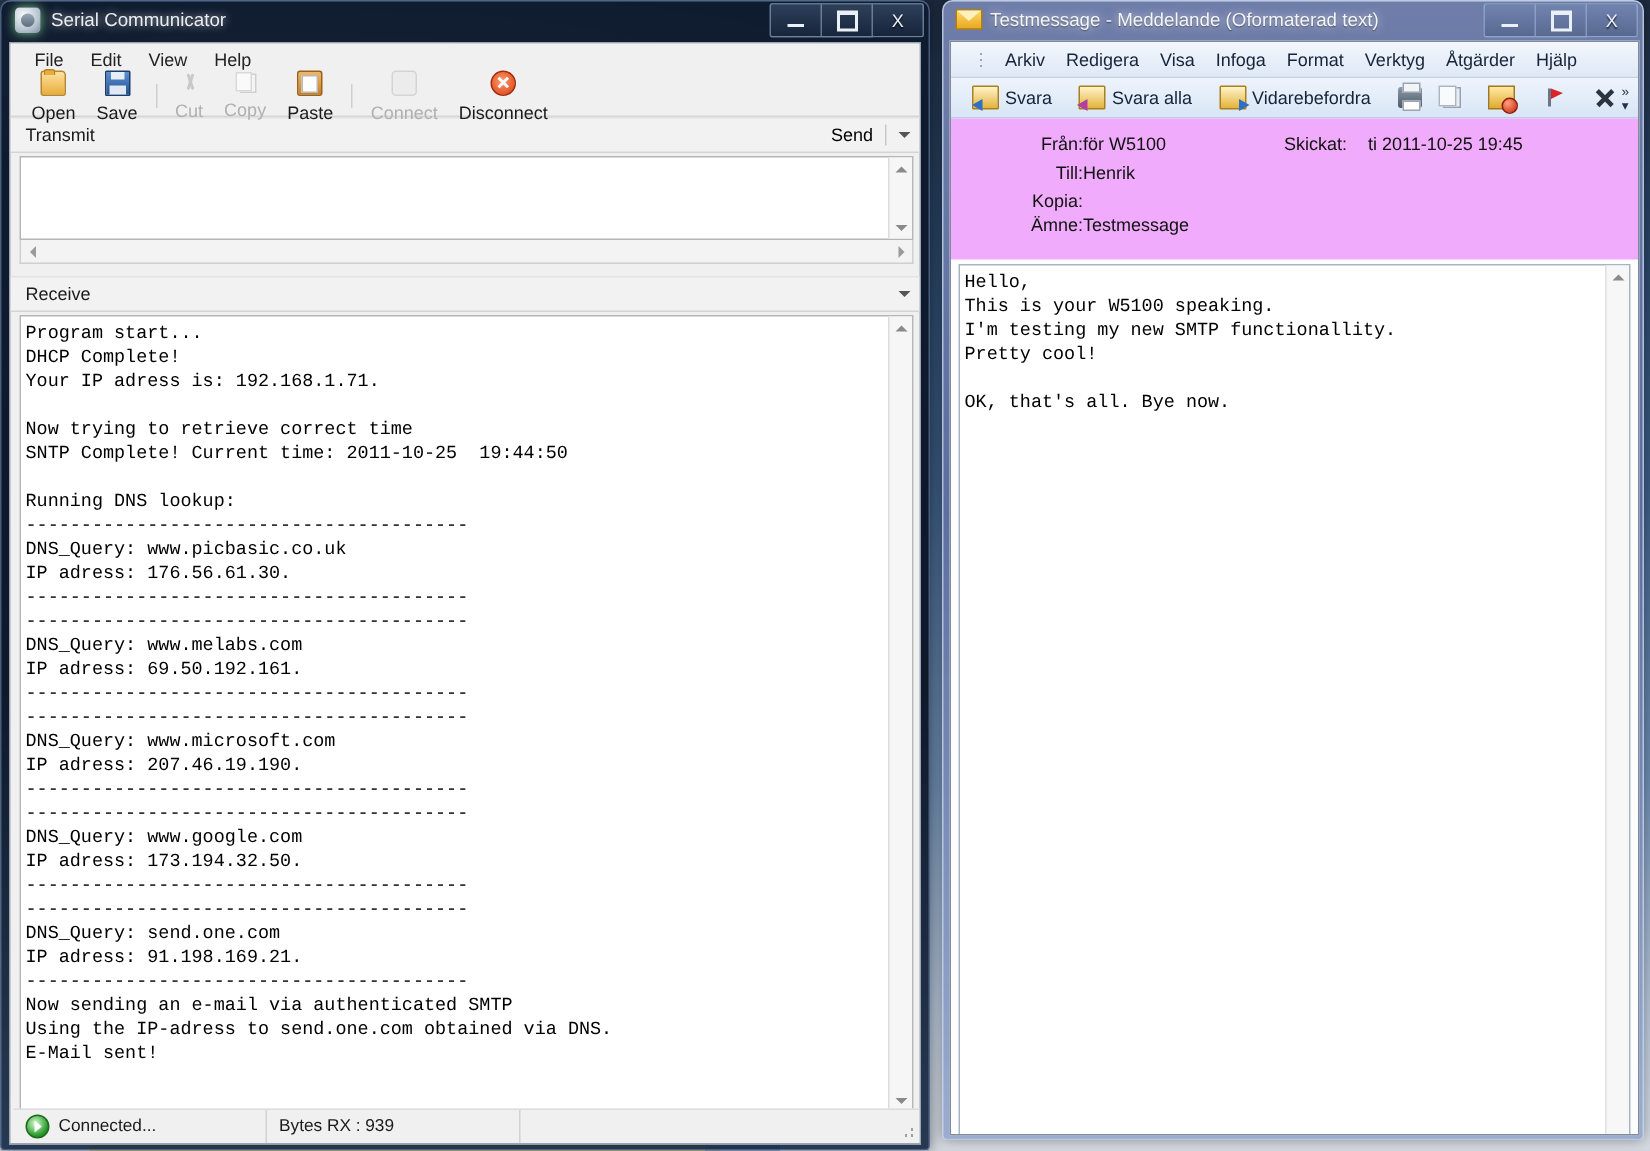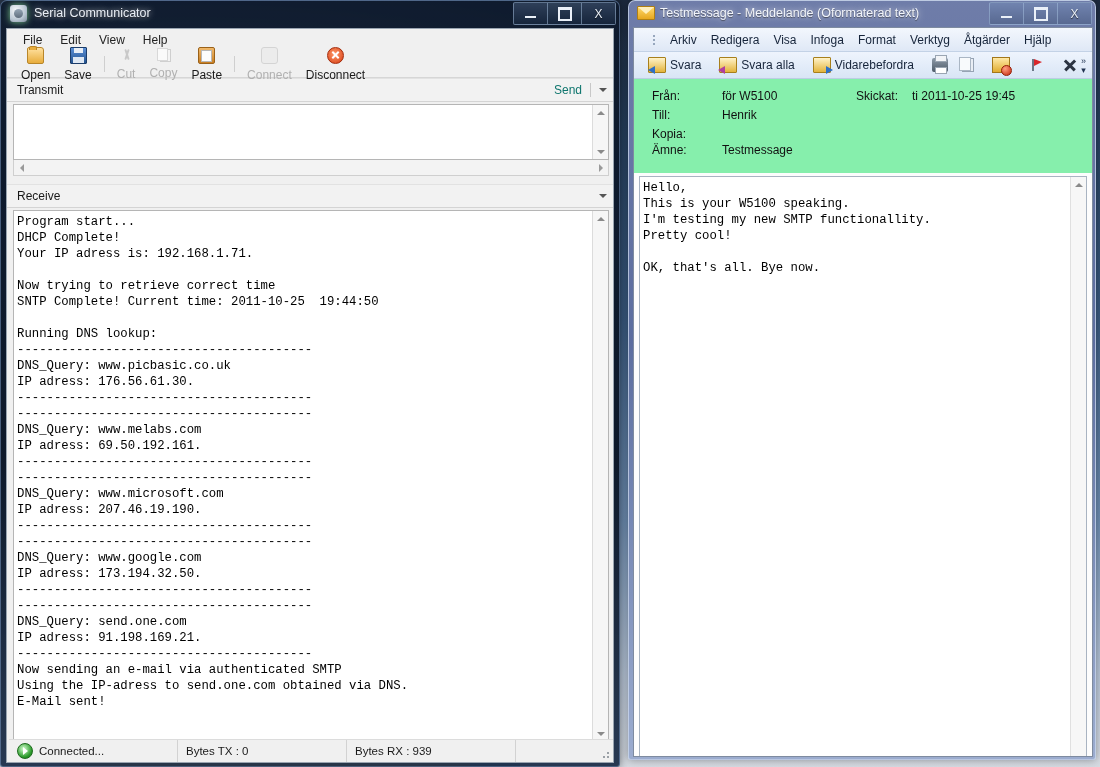--- a/index.html
+++ b/index.html
@@ -132,21 +132,21 @@
   .ico-disc{background:radial-gradient(circle at 45% 40%,#ff9b6a,#d63b12);border-radius:50%;border:1px solid #a32a0a;}
   .ico-disc:before{content:"";position:absolute;left:3px;top:6px;width:9px;height:2px;background:#fff;transform:rotate(45deg);}
   .ico-disc:after{content:"";position:absolute;left:3px;top:6px;width:9px;height:2px;background:#fff;transform:rotate(-45deg);}
 
   .grpheader{
     height:22px;background:#f2f2f2;border-top:1px solid #e2e2e2;border-bottom:1px solid #d4d4d4;
     display:flex;align-items:center;justify-content:space-between;
     padding:0 6px 0 10px;font-size:12px;color:#1a1a1a;
   }
   .grpheader .right{display:flex;align-items:center;gap:8px;}
-  .sendlbl{color:#0f766e;cursor:default;}
+  .sendlbl{color:#000000;cursor:default;}
   .vsep{width:1px;height:14px;background:#c8c8c8;}
   .caret{width:0;height:0;border-left:4px solid transparent;border-right:4px solid transparent;border-top:4px solid #555;cursor:default;}
 
   .txtwrap{position:relative;background:#fff;border:1px solid #b5b5b5;}
   #transmitBox{margin:2px 4px 0 6px;height:54px;}
   .vscroll{
     position:absolute;right:0;top:0;bottom:0;width:15px;background:#f6f6f6;border-left:1px solid #dcdcdc;
   }
   .vscroll .arr{
     position:absolute;left:0;right:0;height:15px;display:flex;align-items:center;justify-content:center;cursor:default;
@@ -254,21 +254,21 @@
   .oico-flag:after{content:"";position:absolute;left:6px;top:1px;width:0;height:0;border-left:8px solid #d8262a;border-top:3px solid transparent;border-bottom:4px solid transparent;}
   .oico-del{}
   .oico-del:before,.oico-del:after{content:"";position:absolute;left:1px;top:6px;width:14px;height:2.5px;background:#2c3442;}
   .oico-del:before{transform:rotate(45deg);}
   .oico-del:after{transform:rotate(-45deg);}
   .ovf{position:absolute;right:2px;top:2px;width:13px;height:22px;
     display:flex;flex-direction:column;align-items:center;justify-content:center;gap:1px;cursor:default;}
   .ovf .d1{font-size:9px;line-height:8px;color:#203250;}
 
   .hdrarea{
-    background:#86efac;padding:10px 0 6px 0;position:relative;height:78px;
+    background:#f0abfc;padding:10px 0 6px 0;position:relative;height:78px;text-align:right;
   }
   .hrow{display:flex;align-items:flex-start;font-size:12px;color:#111;padding:0 0 5px 0;}
   .hlabel{width:70px;padding-left:18px;color:#111;}
   .hvalue{color:#111;}
   .hlabel2{position:absolute;left:222px;color:#111;}
   .hvalue2{position:absolute;left:278px;color:#111;}
   #bodyBox{
     position:relative;margin:3px 5px 6px 5px;height:598px;
     background:#fff;border:1px solid #a9b4c2;
   }
@@ -420,21 +420,20 @@
             <i class="arrdn"></i>
           </div>
       </div>
     </div>
 
     <div class="statusbar">
       <div class="stcell" style="width:160px">
         <span class="conico"></span>
         <span>Connected...</span>
       </div>
-      <div class="stcell" style="width:160px">Bytes TX : 0</div>
       <div class="stcell" style="width:160px">Bytes RX : 939</div>
       <div class="stcell" style="flex:1;border-right:none"></div>
       <div class="grip"></div>
     </div>
   </div>
 </div>
 
 <div class="win" id="winMail">
   <div class="glassframe"></div>
 

